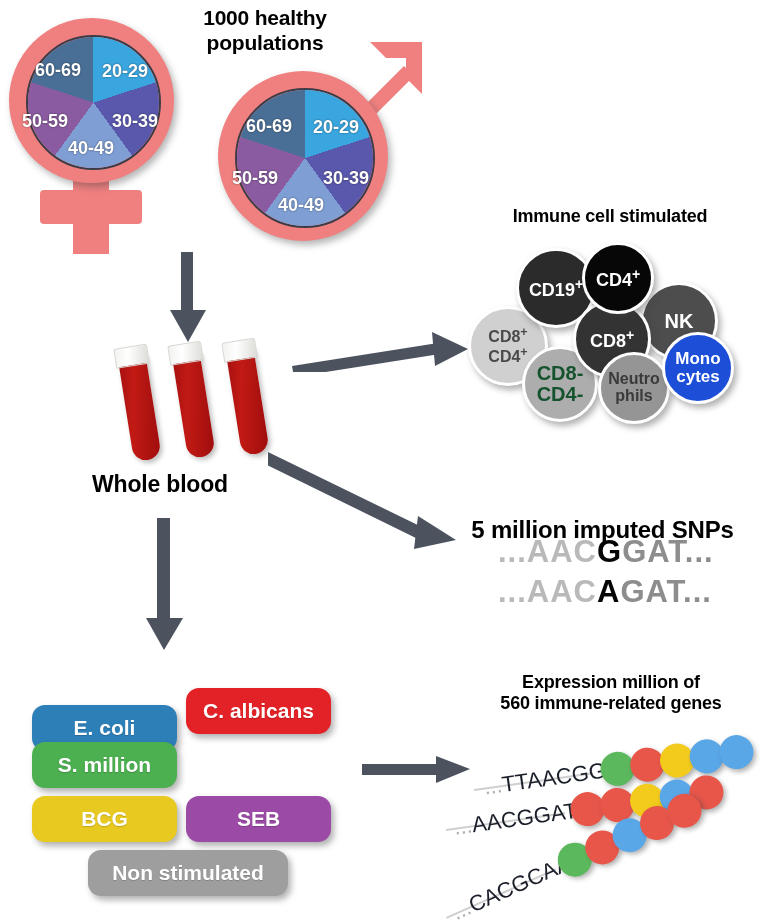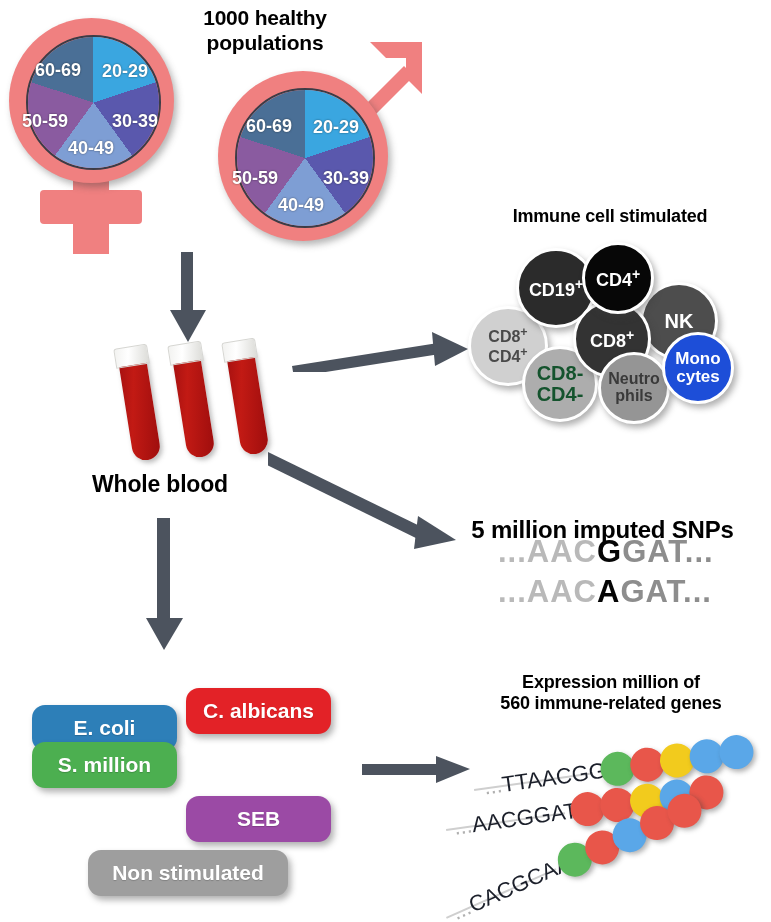--- a/index.html
+++ b/index.html
@@ -271,20 +271,23 @@
 
   <div class="stim" style="left:32px;top:688px;width:145px;height:46px;background:#2d7fb8;margin-top:17px;">
     <span>E. coli</span>
   </div>
   <div class="stim" style="left:186px;top:688px;width:145px;height:46px;background:#e32227;">
     <span>C. albicans</span>
   </div>
   <div class="stim" style="left:32px;top:742px;width:145px;height:46px;background:#4caf50;">
     <span>S. million</span>
   </div>
+  <div class="stim" style="left:32px;top:796px;width:145px;height:46px;background:#e8c920;">
+    <span>BCG</span>
+  </div>
   <div class="stim" style="left:186px;top:796px;width:145px;height:46px;background:#9b4aa5;">
     <span>SEB</span>
   </div>
   <div class="stim" style="left:88px;top:850px;width:200px;height:46px;background:#9e9e9e;">
     <span>Non stimulated</span>
   </div>
 
   <svg class="arrow" style="left:362px;top:752px;" width="110" height="34" viewBox="0 0 110 34">
     <g fill="#4c535e">
       <rect x="0" y="12" width="78" height="11"></rect>

